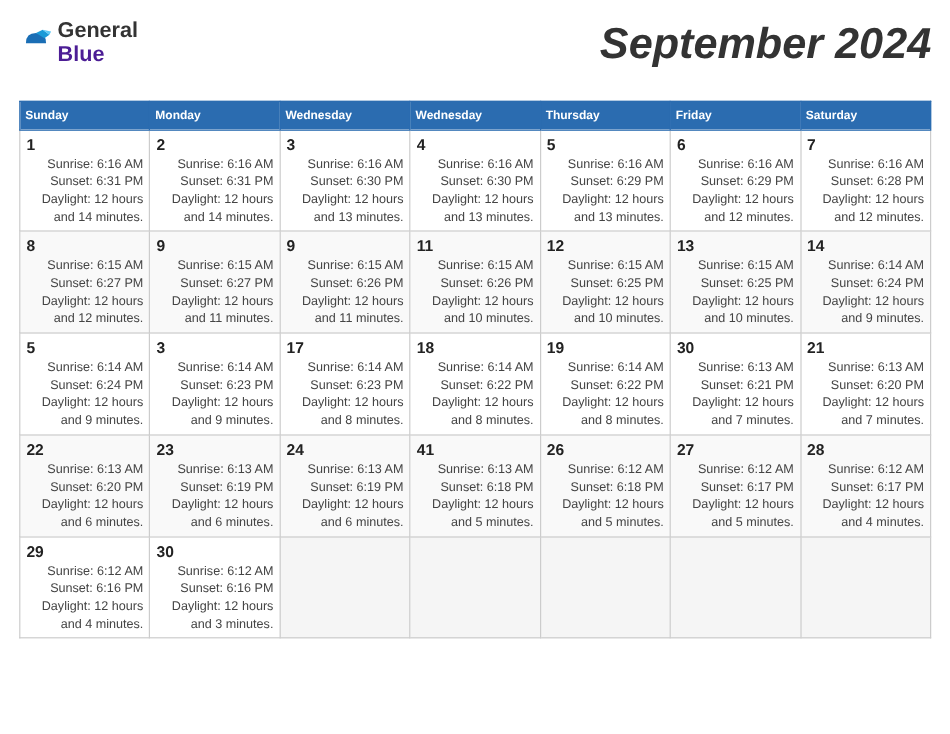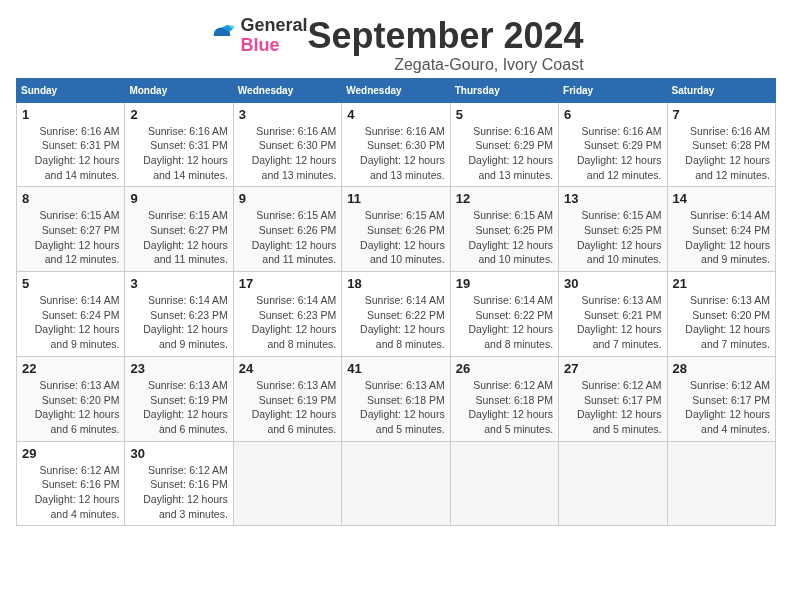--- a/index.html
+++ b/index.html
@@ -5,56 +5,57 @@
     * { box-sizing: border-box; margin: 0; padding: 0; }
     body {
       font-family: Arial, sans-serif;
       background: #fff;
       width: 792px;
       min-height: 612px;
       padding: 16px;
     }
     .header {
       display: flex;
-      justify-content: center;
+      justify-content: space-between;
       align-items: flex-start;
-      margin-bottom: 4px;
+      margin-bottom: 28px;
     }
     .logo {
       display: flex;
       align-items: center;
       gap: 4px;
     }
     .logo-text {
       display: flex;
       flex-direction: column;
       line-height: 1.1;
     }
     .logo-general {
       font-size: 18px;
       font-weight: bold;
       color: #333;
     }
     .logo-blue {
       font-size: 18px;
       font-weight: bold;
-      color: #ec4899;
+      color: #4c1d95;
     }
     .logo-icon {
       width: 28px;
       height: 28px;
     }
     .title-block {
       text-align: right;
     }
     .month-title {
       font-size: 36px;
       font-weight: bold;
       color: #333;
       line-height: 1.1;
+      font-style: italic;
     }
     .location-title {
       font-size: 16px;
       color: #555;
     }
     table {
       width: 100%;
       border-collapse: collapse;
       font-size: 11px;
     }
@@ -105,21 +106,20 @@
       <path d="M20 8 L28 4 L36 10 L30 14 Z" fill="#1a9ad7"></path>
       <path d="M28 4 L38 6 L36 10 Z" fill="#5bc8f5"></path>
     </svg>
     <div class="logo-text">
       <span class="logo-general">General</span>
       <span class="logo-blue">Blue</span>
     </div>
   </div>
   <div class="title-block">
     <div class="month-title">September 2024</div>
-    <div class="location-title">Zegata-Gouro, Ivory Coast</div>
   </div>
 </div>
 
 <table>
   <thead>
     <tr>
     <th>Sunday</th>
         <th>Monday</th>
         <th>Wednesday</th>
         <th>Wednesday</th>

